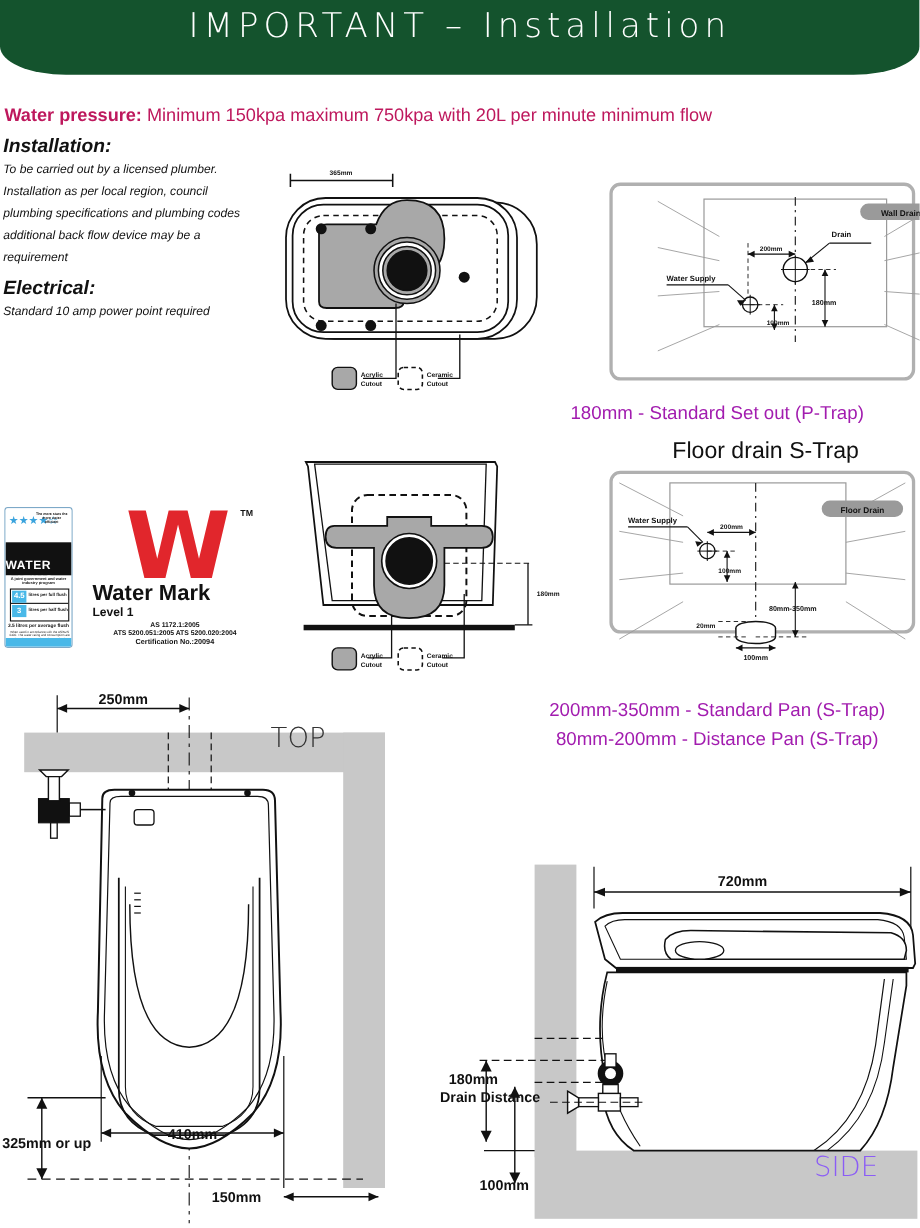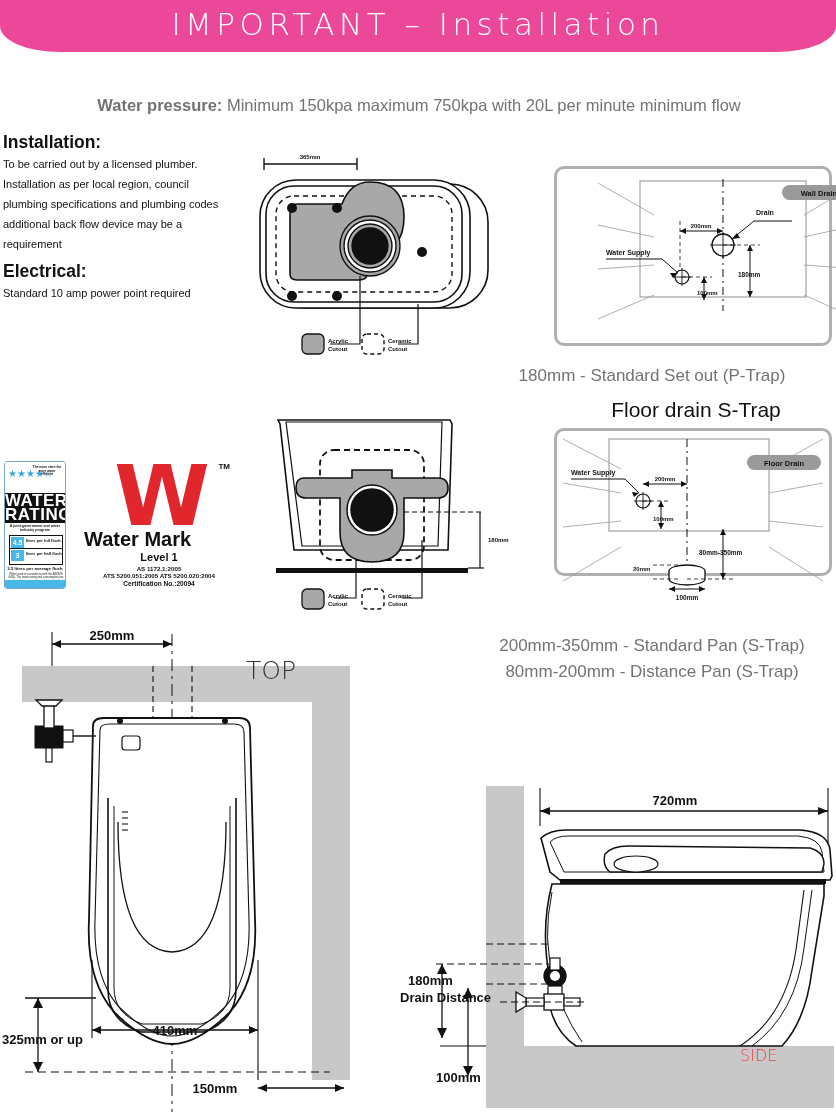--- a/index.html
+++ b/index.html
@@ -6,81 +6,81 @@
   html, body {
     width: 836px; height: 1116px;
     background: #ffffff;
     font-family: "Liberation Sans", sans-serif;
     overflow: hidden;
   }
   #page { position: relative; width: 836px; height: 1116px; background:#fff; }
 
   
   .banner {
-    position: absolute; left: 0; top: 0; width: 836px; height: 52px;
-    background: #ec4899;
+    position: absolute; left: 0; top: 0; width: 836px; height: 68px;
+    background: #14532d;
     border-bottom-left-radius: 60px 26px;
     border-bottom-right-radius: 60px 26px;
   }
   .banner-title {
     position: absolute; left:0; top: 6px; width: 836px;
     text-align: center; color: #fff;
     font-size: 31px; letter-spacing: 4.5px; font-weight: 300;
     font-family: "DejaVu Sans", sans-serif;
     white-space: nowrap;
   }
 
   
-  .wp-line { position: absolute; left: 4px; top: 96px; width: 830px; font-size: 16.5px; color:#737373; white-space: nowrap; text-align: center;}
+  .wp-line { position: absolute; left: 4px; top: 96px; width: 830px; font-size: 16.5px; color:#be185d; white-space: nowrap;}
   .wp-line b { font-weight: 700; }
   .wp-body { font-weight: 400; }
 
   
-  .lcol { position: absolute; left: 3px; top: 132px; width: 230px; }
+  .lcol { position: absolute; left: 3px; top: 122px; width: 230px; font-style: italic; }
   .lcol h3 { font-size: 17.5px; font-weight: 700; color:#111; margin:0 0 1px 0; }
   .lcol p  { font-size: 11px; line-height: 20px; color:#111; font-weight: 300; }
   .lcol .gap { height: 7px; }
 
   
   .logos { position: absolute; left: 2px; top: 458px; width: 240px; height: 135px; }
 
   .wr-label {
     position:absolute; left:2px; top:3px; width:62px; height:128px;
     background:#fff; border:1px solid #7da9c8; border-radius:3px; overflow:hidden;
   }
   .wr-top { position:absolute; left:0; top:0; width:100%; height:33px; background:#ffffff;}
   .wr-stars { position:absolute; left:3px; top:5px; width:56px; height:14px; font-size:10px; color:#3aa3dd; letter-spacing:0px; line-height:14px;}
   .wr-startext{ position:absolute; right:3px; top:4px; width:30px; font-size:3.2px; line-height:3.6px; color:#111; text-align:center; font-weight:700;}
   .wr-bar { position:absolute; left:0; top:31px; width:100%; height:30px; background:#111; color:#fff;
-            font-size:17px; font-weight:700; text-align:center; letter-spacing:.5px; line-height:14px; padding-top:1px;}
+            font-size:11px; font-weight:700; letter-spacing:.5px; line-height:14px; padding-top:14px;}
   .wr-sub { position:absolute; left:0; top:62px; width:100%; text-align:center; font-size:3.6px; line-height:4.2px; color:#111; font-weight:700;}
   .wr-box { position:absolute; left:4px; top:73px; width:54px; height:30px; border:1px solid #111; background:#fff;}
   .wr-row { position:relative; height:13px; border-bottom:1px solid #111; }
   .wr-row:last-child{ border-bottom:none; }
   .wr-num { position:absolute; left:1px; top:1px; width:13px; height:11px; background:#49b8e8; color:#fff;
             font-size:7px; font-weight:700; text-align:center; line-height:11px;}
   .wr-txt { position:absolute; left:16px; top:2px; font-size:4px; font-weight:700; color:#111; }
   .wr-lpf { position:absolute; left:0; top:104px; width:100%; text-align:center; font-size:4.4px; font-weight:700; color:#111;}
   .wr-fine{ position:absolute; left:2px; top:111px; width:58px; text-align:center; font-size:2.8px; line-height:3.4px; color:#222;}
   .wr-blue{ position:absolute; left:0; bottom:0; width:100%; height:8px; background:#49b8e8;}
 
   .wm { position:absolute; left:82px; top:0px; width:150px; height:132px; }
   .wm-tm { position:absolute; right:4px; top:4px; font-size:8px; font-weight:700; color:#111;}
   .wm-w  { position:absolute; left:24px; top:6px; width:104px; height:62px; color:#e1262c;
            font-size:88px; line-height:62px; font-weight:800; text-align:center;
            font-family:"DejaVu Sans", sans-serif; letter-spacing:-4px; overflow:hidden;}
   .wm-name{ position:absolute; left:0; top:70px; width:100%; font-size:20px; font-weight:700; color:#111;}
-  .wm-lvl { position:absolute; left:0; top:93px; width:100%; text-align:center; font-size:11px; font-weight:700; color:#111;}
+  .wm-lvl { position:absolute; left:0; top:93px; width:100%; font-size:11px; font-weight:700; color:#111;}
   .wm-s1  { position:absolute; left:0; top:107px; width:100%; text-align:center; font-size:6.2px; font-weight:700; color:#111;}
   .wm-s2  { position:absolute; left:0; top:114px; width:100%; text-align:center; font-size:6.2px; font-weight:700; color:#111;}
   .wm-s3  { position:absolute; left:0; top:122px; width:100%; text-align:center; font-size:6.6px; font-weight:700; color:#111;}
 
   
   .rtitle { position:absolute; text-align:center; font-size:21px; font-weight:300; color:#111; white-space:nowrap; }
-  .rcap   { position:absolute; text-align:center; font-size:17px; font-weight:300; color:#737373; white-space:nowrap; }
+  .rcap   { position:absolute; text-align:center; font-size:17px; font-weight:300; color:#a21caf; white-space:nowrap; }
 
   
   .panel { position:absolute; border:3px solid #b0b0b0; border-radius:10px; background:#fff; }
 
   
   svg { display:block; }
   .lbl { font-family:"Liberation Sans", sans-serif; font-weight:700; fill:#111; }
 
   
   .dwg { position:absolute; }
@@ -481,15 +481,15 @@
       <text class="lbl" x="0" y="222" font-size="13">Drain Distance</text>
 
       <line x1="68" y1="208" x2="68" y2="296" stroke="#111" stroke-width="1.3"></line>
       <path d="M68,208 l-5,10 h10 z" fill="#111"></path>
       <path d="M68,296 l-5,-10 h10 z" fill="#111"></path>
       <line x1="40" y1="266" x2="86" y2="266" stroke="#111" stroke-width="1.1"></line>
       <text class="lbl" x="36" y="302" font-size="13">100mm</text>
     </svg>
   </div>
 
-  <div style="position:absolute; left:740px; top:1046px; font-size:16px; color:#ef4444; font-weight:300; font-family:'DejaVu Sans',sans-serif;">SIDE</div>
+  <div style="position:absolute; left:740px; top:1046px; font-size:25px; color:#8b5cf6; font-weight:300; font-family:'DejaVu Sans',sans-serif;">SIDE</div>
 
 </div>
 
 </body></html>

